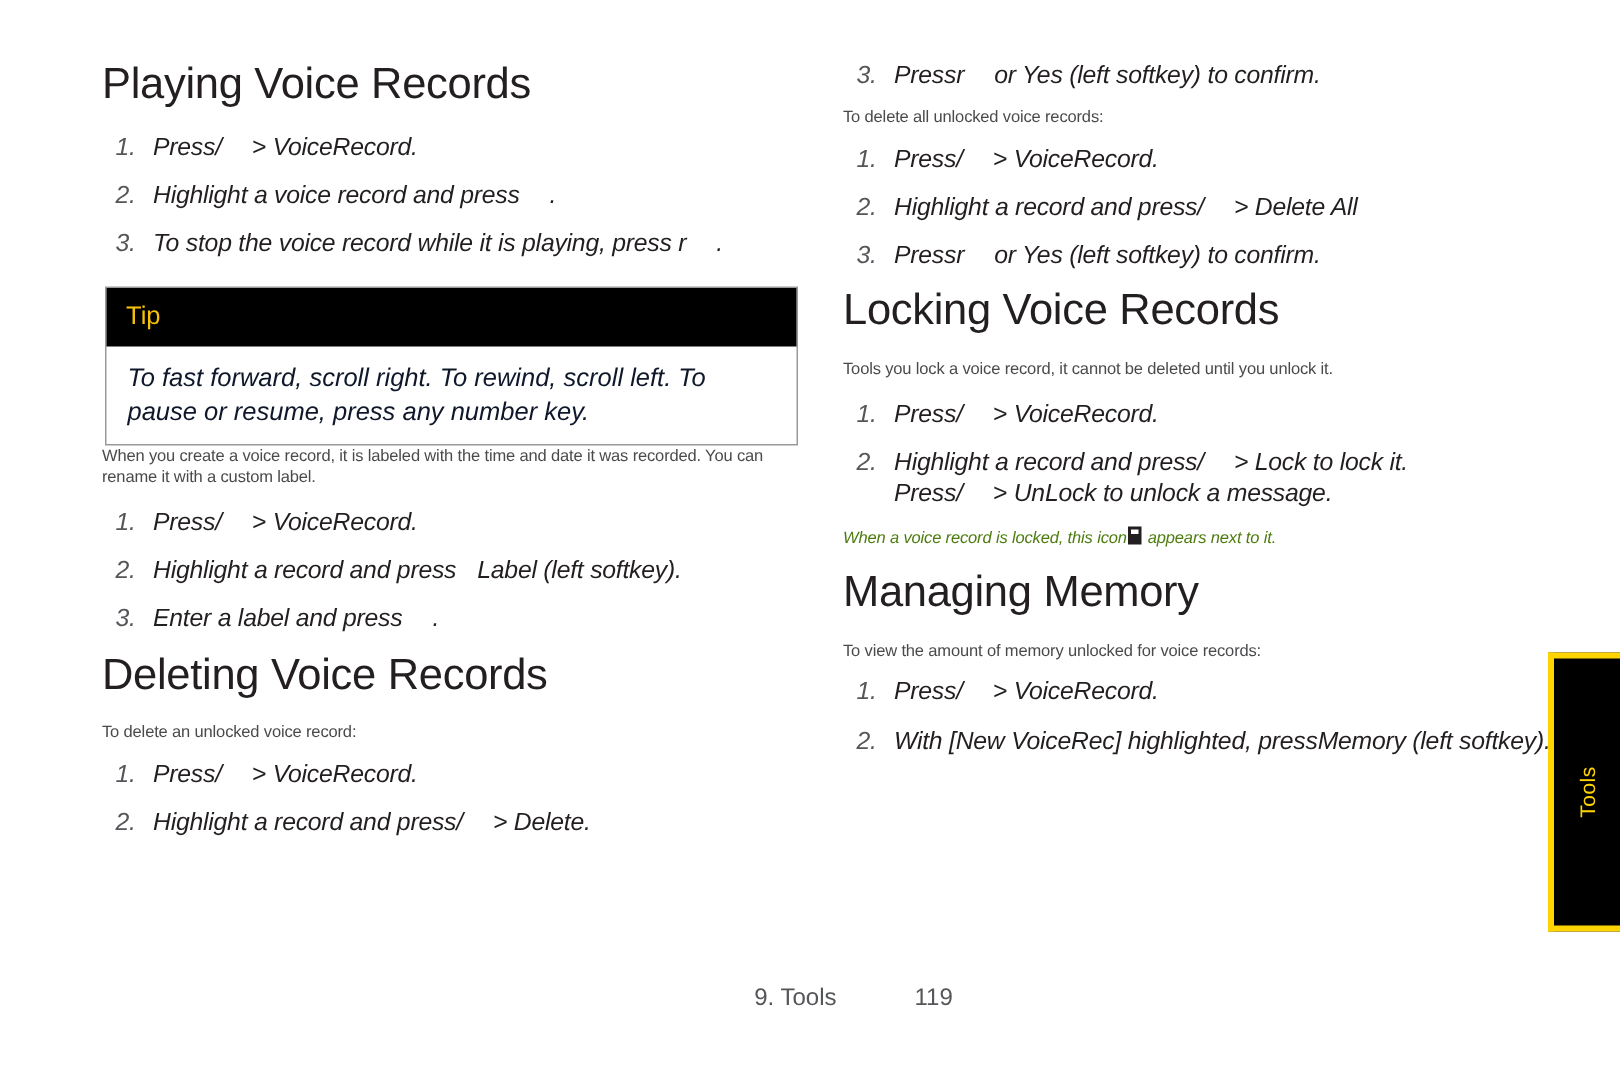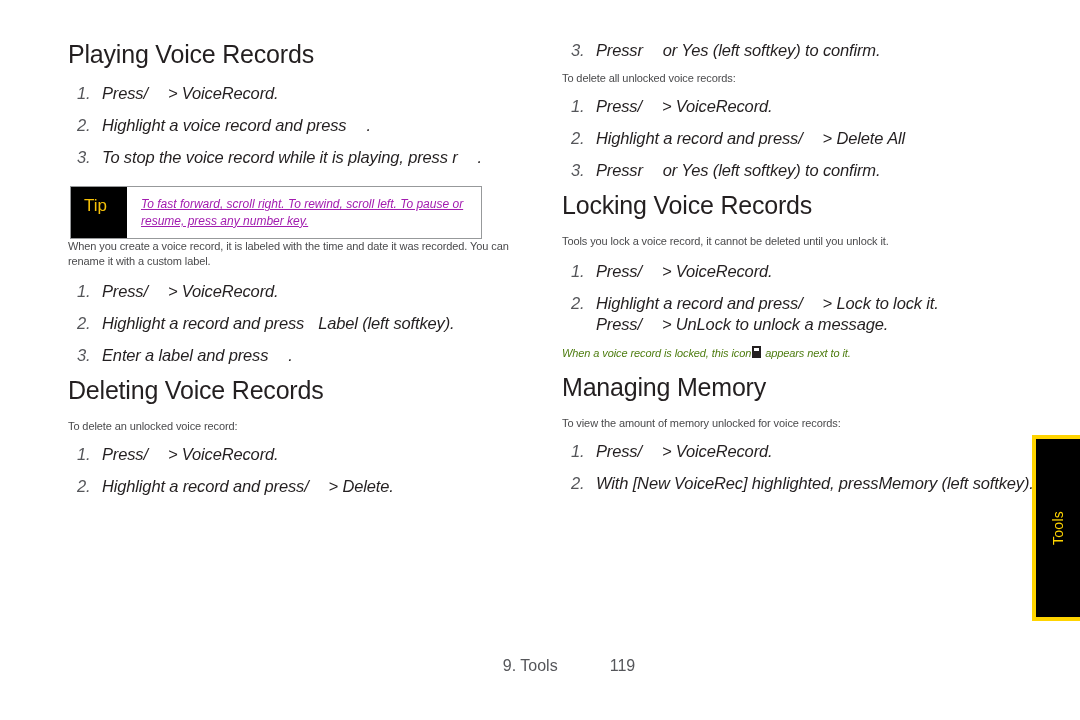--- a/index.html
+++ b/index.html
@@ -24,21 +24,21 @@
 
   .col {
     position: absolute;
     top: 40px;
     width: 480px;
   }
   .col-left  { left: 68px; }
   .col-right { left: 562px; }
 
   h2.section-heading {
-    font-size: 25px;
+    font-size: 29px;
     font-weight: 400;
     color: #231f20;
     margin: 0 0 14px 0;
     line-height: 1.16;
     letter-spacing: -0.2px;
   }
   .heading-spaced { margin-top: 30px; }
 
   p.intro {
     font-size: 11px;
@@ -103,43 +103,43 @@
     height: 3px;
     background: #ffffff;
   }
 
   
   .tip-box {
     display: flex;
     align-items: stretch;
     border: 1px solid #97999b;
     background: #ffffff;
-    width: 412px;
+    width: 462px;
     margin: 18px 0 0 2px;
     box-sizing: border-box;
+    flex-direction: column;
   }
   .tip-label {
     background: #000000;
     color: #f6c108;
     font-size: 17px;
     padding: 10px 14px 10px 13px;
     min-width: 56px;
     box-sizing: border-box;
     display: flex;
     align-items: flex-start;
     line-height: 1.1;
   }
   .tip-body {
-    font-size: 12px;
+    font-size: 17px;
     font-style: italic;
     line-height: 1.38;
-    color: #a21caf;
+    color: #0f172a;
     padding: 9px 12px 9px 14px;
     flex: 1;
-    text-decoration: underline;
   }
 
   
   .side-tab {
     position: absolute;
     left: 1032px;
     top: 435px;
     width: 48px;
     height: 186px;
     background: #000000;

